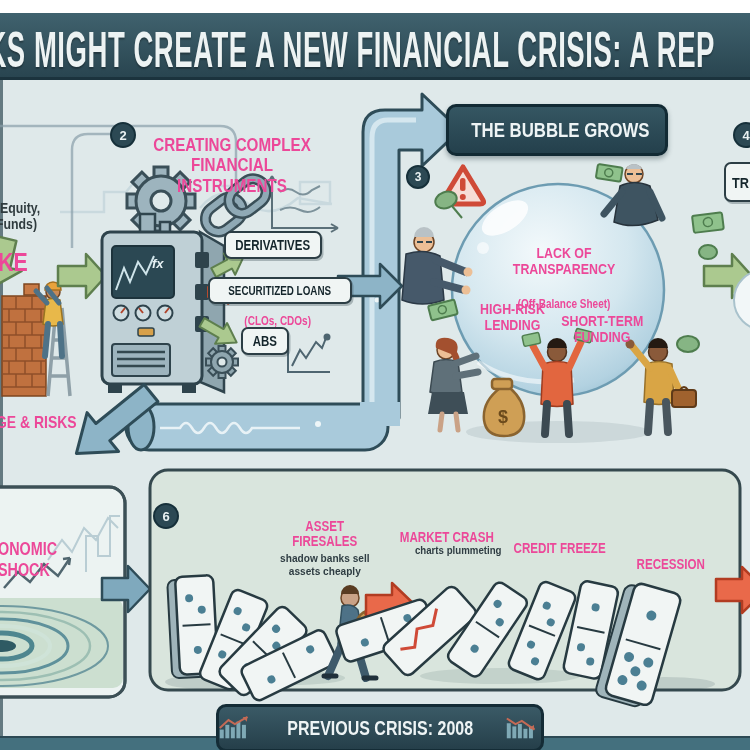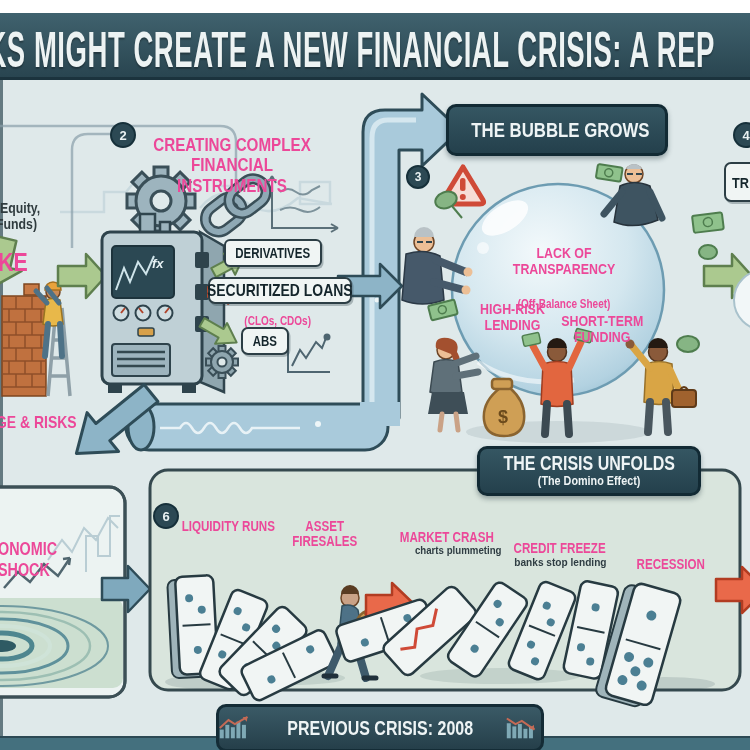--- a/index.html
+++ b/index.html
@@ -430,24 +430,24 @@
 Funds)</span></div>
   <div class="t" style="left:-2px;top:220px;width:80px;text-align:left;font-size:26px;">
     <span class="cxl">KE</span></div>
   <div class="t" style="left:-4px;top:396px;width:110px;text-align:left;font-size:17px;">
     <span class="cxl">GE &amp; RISKS</span></div>
 
   <div class="t" style="left:112px;top:114px;width:240px;font-size:19px;">
     <span class="cx">CREATING COMPLEX
 FINANCIAL INSTRUMENTS</span></div>
 
-  <div class="pill" style="left:224px;top:239px;width:94px;height:24px;font-size:14px;border-radius:6px;">
+  <div class="pill" style="left:224px;top:231px;width:94px;height:24px;font-size:14px;">
     <span class="cx">DERIVATIVES</span>
     </div>
-  <div class="pill" style="left:208px;top:277px;width:140px;height:23px;font-size:17px;">
+  <div class="pill" style="left:208px;top:277px;width:140px;height:23px;font-size:12px;">
     <span class="cx">SECURITIZED LOANS</span>
     </div>
   <div class="t" style="left:208px;top:301px;width:140px;font-size:12.5px;color:#ec4899;">
     <span class="cx">(CLOs, CDOs)</span></div>
   <div class="pill" style="left:241px;top:327px;width:44px;height:24px;font-size:14px;">
     <span class="cx">ABS</span>
     </div>
 
   <div class="banner" style="left:446px;top:104px;width:216px;height:46px;">
     <div class="bt" style="font-size:21px;"><span class="cx">THE BUBBLE GROWS</span></div>
@@ -465,41 +465,36 @@
 FUNDING</span></div>
 
   <div class="pill" style="left:724px;top:162px;width:44px;height:36px;font-size:15px;justify-content:flex-start;padding-left:6px;">
     <span style="transform:scaleX(.85);transform-origin:left center;display:inline-block;">TR</span>
     </div>
 
   <div class="t" style="left:-2px;top:518px;width:120px;text-align:left;font-size:17.5px;line-height:1.2;">
     <span class="cxl">ONOMIC
 SHOCK</span></div>
 
-  <div class="banner" style="left:477px;top:446px;width:218px;height:44px;">
-    <div class="bt" style="font-size:20px;"><span class="cx">THE CRISIS UNFOLDS</span></div>
-    <div class="bs" style="font-size:13.5px;"><span class="cx">(The Domino Effect)</span></div>
-  </div>
-
-  <div class="t" style="left:166px;top:503px;width:124px;font-size:14.5px;">
-    <span class="cx">LIQUIDITY RUNS</span></div>
+
 
   <div class="t" style="left:265px;top:503px;width:120px;font-size:14.5px;">
     <span class="cx">ASSET
 FIRESALES</span></div>
+  <div class="desc" style="left:265px;top:538px;width:120px;font-size:11.5px;">
+    <span class="cx">shadow banks sell
+assets cheaply</span></div>
 
   <div class="t" style="left:387px;top:514px;width:120px;font-size:14.5px;">
     <span class="cx">MARKET CRASH</span></div>
   <div class="desc" style="left:387px;top:531px;width:120px;font-size:11px;text-align:right;">
     <span class="cx">charts plummeting</span></div>
 
   <div class="t" style="left:500px;top:525px;width:120px;font-size:14.5px;">
     <span class="cx">CREDIT FREEZE</span></div>
-  <div class="desc" style="left:500px;top:542px;width:120px;font-size:11.5px;">
-    <span class="cx">banks stop lending</span></div>
 
   <div class="t" style="left:611px;top:541px;width:120px;font-size:14.5px;">
     <span class="cx">RECESSION</span></div>
 
   <div class="footbanner">
     <svg width="44" height="30" viewBox="0 0 44 30">
       <g fill="#7fa9b5">
           <rect x="1" y="17" width="5" height="11"></rect>
           <rect x="8" y="11" width="5" height="17"></rect>
           <rect x="15" y="14" width="5" height="14"></rect>

